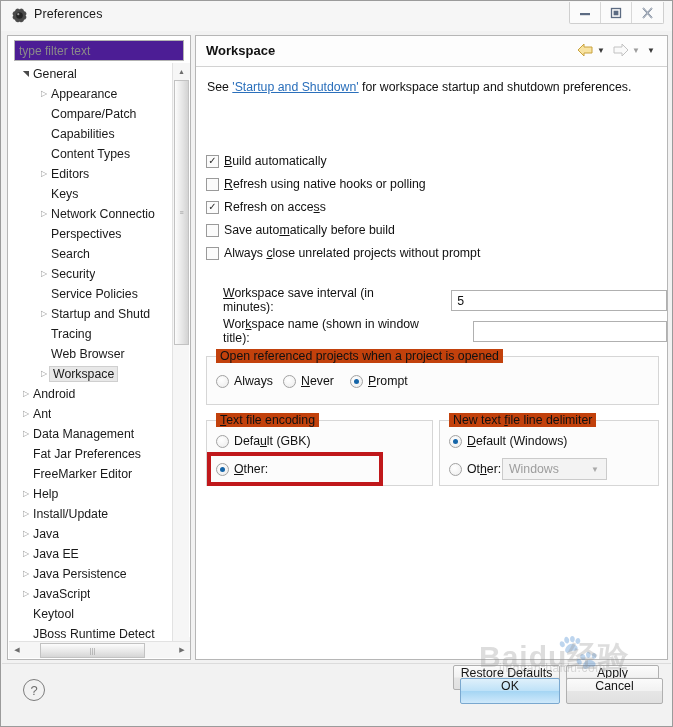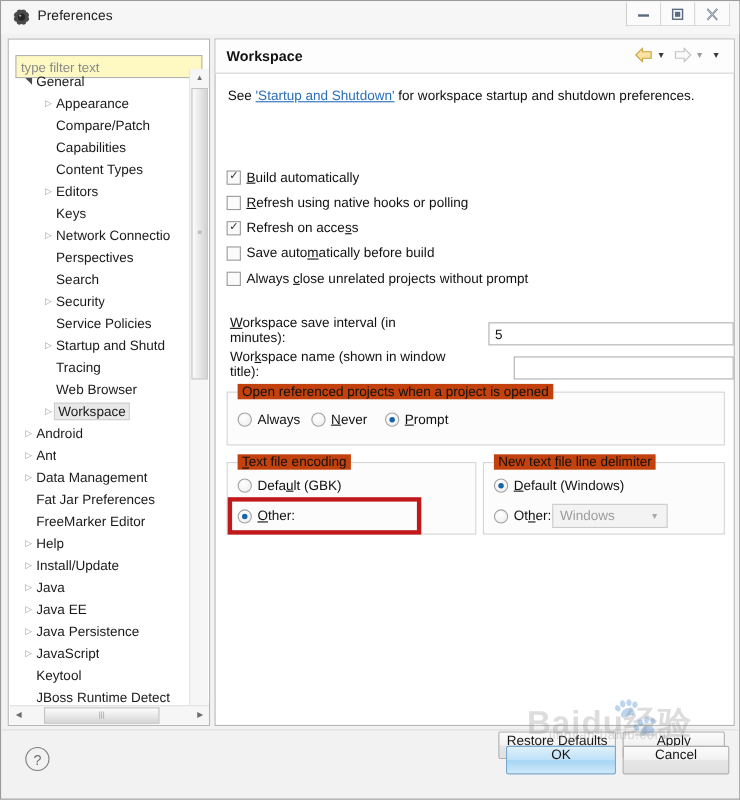--- a/index.html
+++ b/index.html
@@ -50,25 +50,24 @@
   .leftpane {
     position: absolute; left: 6px; top: 34px;
     width: 184px; height: 625px;
     background: #ffffff;
     border: 1px solid #b6b6b6;
   }
   .filterbox {
     position: absolute; left: 6px; top: 4px;
     width: 170px; height: 21px;
     border: 1px solid #b3b3b3;
-    background: #fef9c3;
+    background: #4c1d95;
     font-size: 12px; color: #8a8a8a;
     padding: 2px 0 0 4px;
     line-height: 17px;
-    margin-top: 10px;
   }
   .tree {
     position: absolute; left: 1px; top: 28px;
     width: 154px; height: 588px;
     overflow: hidden;
   }
   .titem {
     height: 20px; display: flex; align-items: center;
     font-size: 12.3px; color: #1a1a1a;
     white-space: nowrap;
@@ -175,22 +174,22 @@
   .chkbox {
     width: 13px; height: 13px; min-width: 13px;
     border: 1px solid #9a9a9a; background: #fbfbfb;
     margin-right: 5px;
     display: flex; align-items: center; justify-content: center;
     font-size: 10px; color: #2a2a2a; line-height: 1;
   }
   .u { text-decoration: underline; }
 
   .fld-row {
-    position: absolute; left: 13px;
-    display: flex; align-items: flex-end;
+    position: absolute; left: 27px;
+    display: flex; align-items: center;
     font-size: 12.3px; color: #111; gap: 32px;
   }
   .fld-row .txt {
     height: 21px; border: 1px solid #b0b0b0; background: #fff;
     font-size: 12.3px; color: #111;
     padding: 2px 0 0 5px; line-height: 16px;
   }
 
   
   .group {

